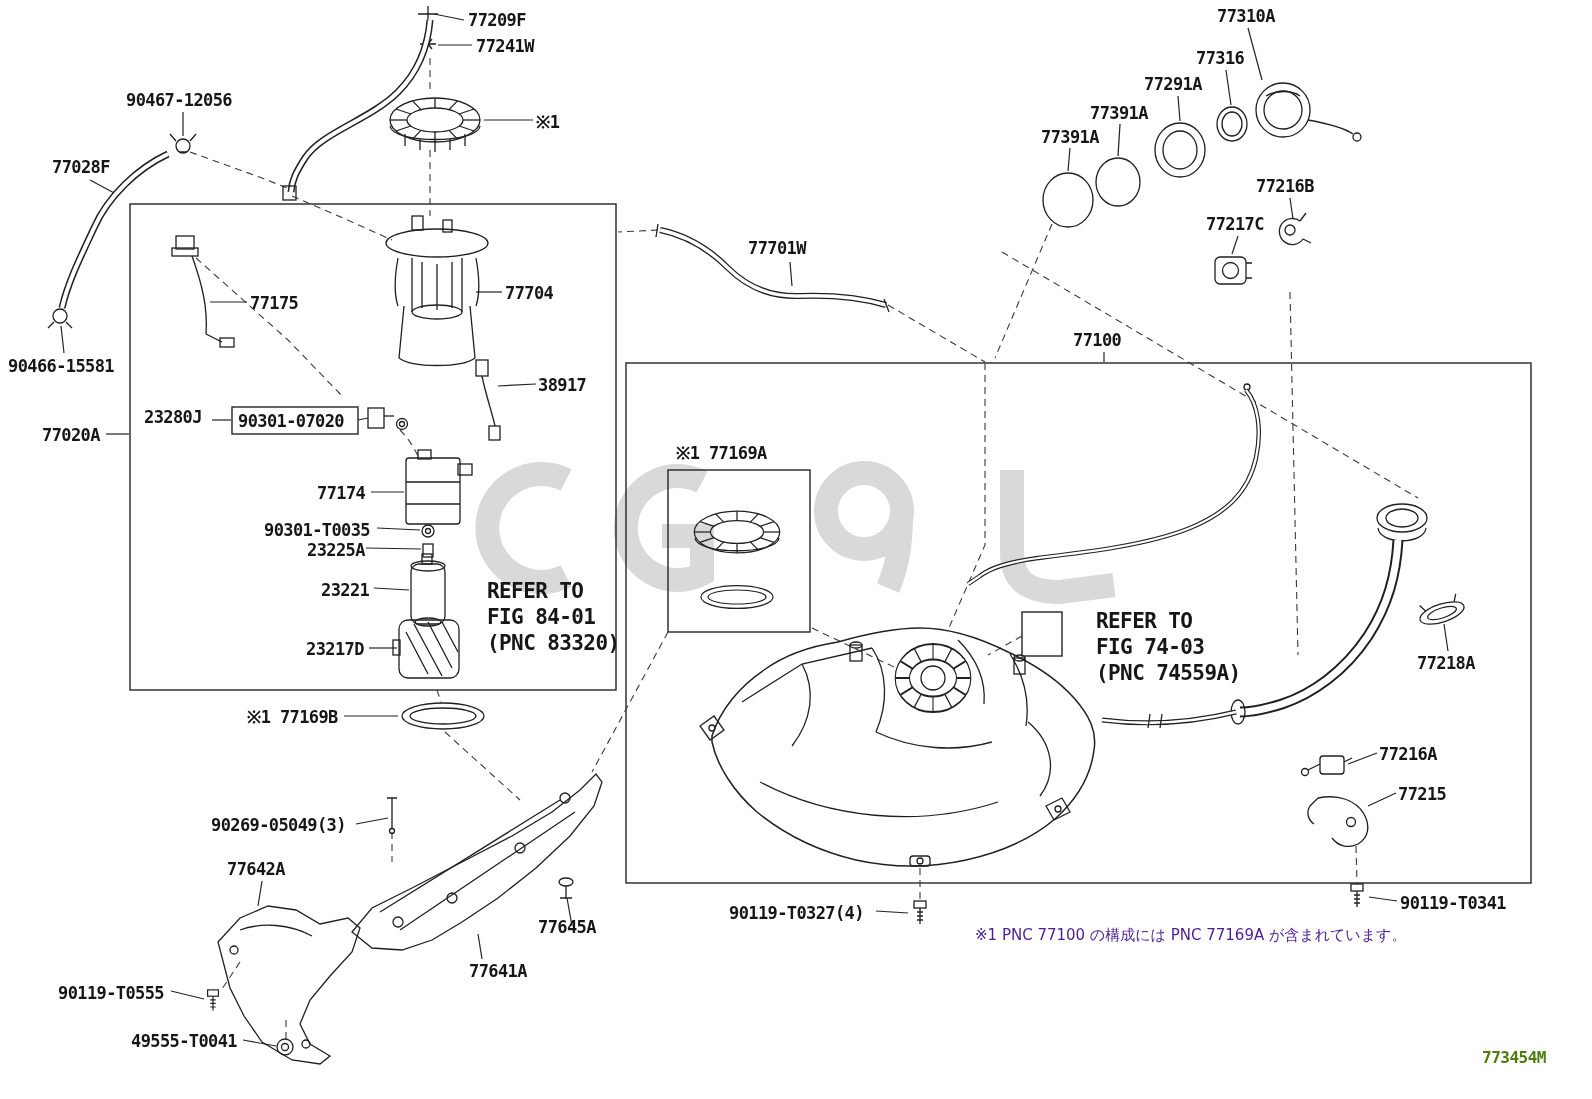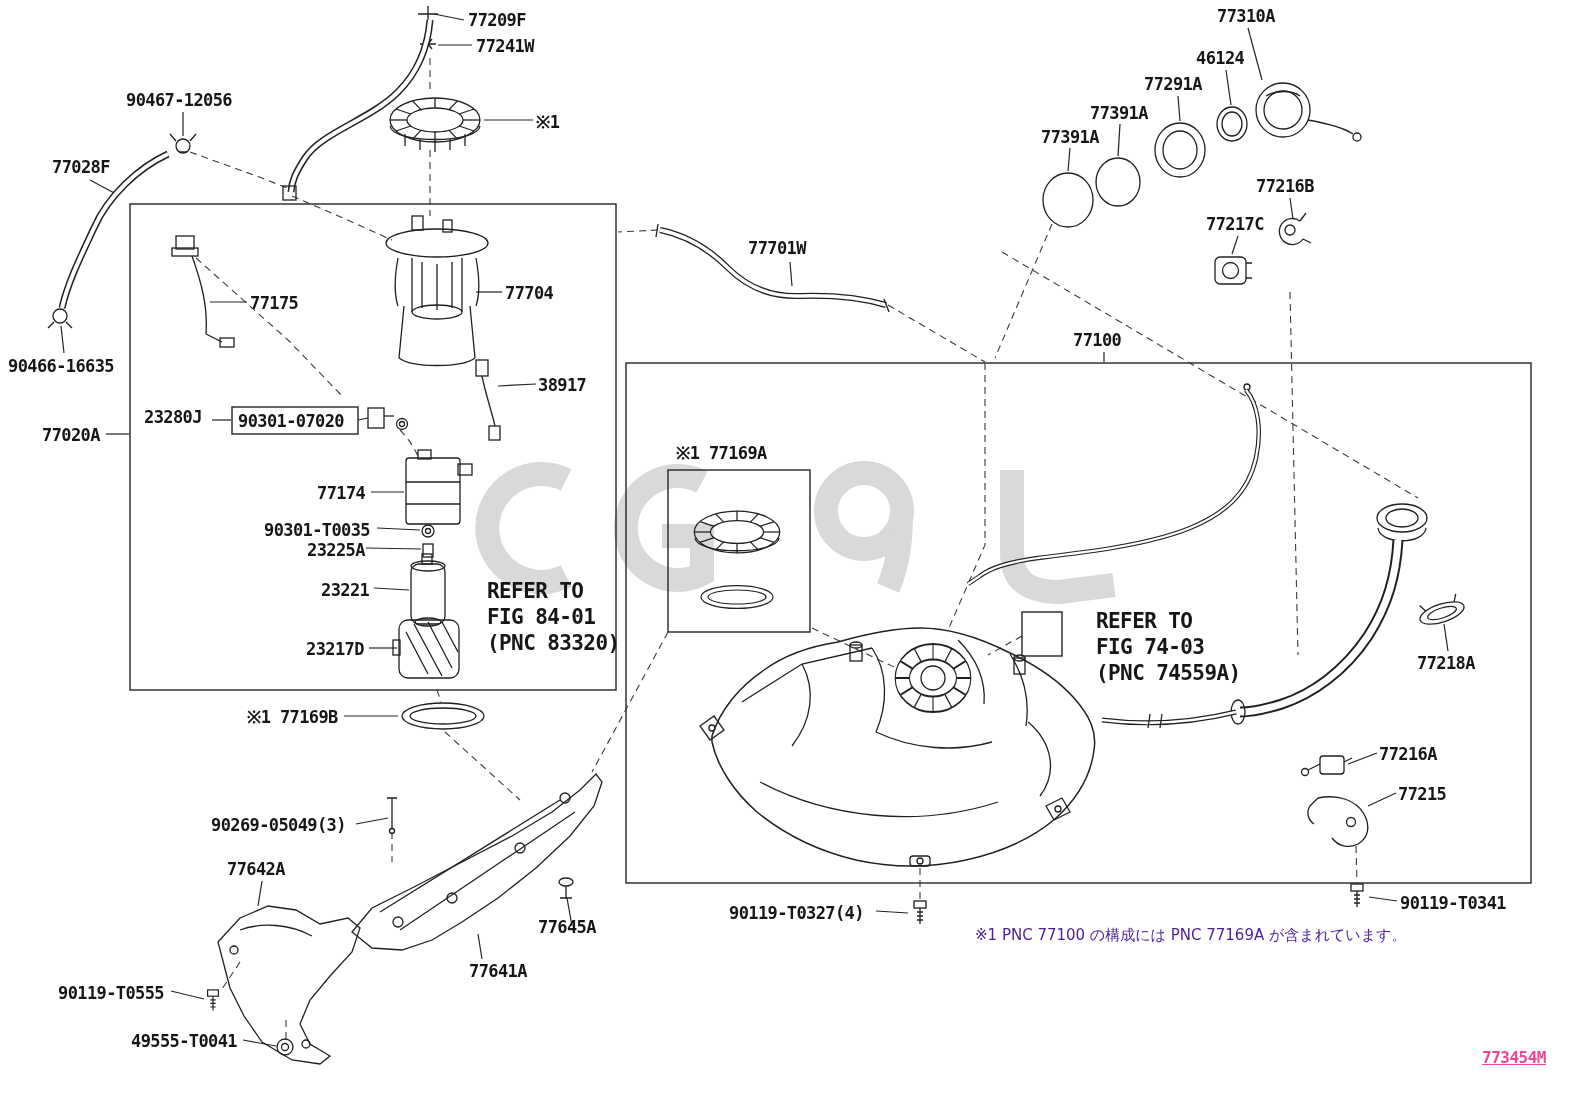--- a/index.html
+++ b/index.html
@@ -5,21 +5,21 @@
   html,body{margin:0;padding:0;background:#ffffff;}
   .stage{position:relative;width:1592px;height:1099px;background:#fff;overflow:hidden;
          font-family:"DejaVu Sans Mono","Liberation Mono",monospace;}
   svg.art{position:absolute;left:0;top:0;}
   .lbl{position:absolute;font-weight:bold;font-size:17px;color:#161616;
        letter-spacing:-0.6px;white-space:nowrap;line-height:20px;}
   .refer{position:absolute;font-weight:bold;font-size:21px;color:#161616;
          letter-spacing:-0.6px;white-space:nowrap;line-height:26px;}
   .note{position:absolute;font-family:"DejaVu Sans","Liberation Sans",sans-serif;
         font-size:15px;color:#4c1d95;white-space:nowrap;line-height:27px;}
-  .docnum{position:absolute;font-weight:bold;font-size:16px;color:#ec4899;letter-spacing:-0.5px;text-decoration:underline;}
+  .docnum{position:absolute;font-weight:bold;font-size:16px;color:#4d7c0f;letter-spacing:-0.5px;}
 </style>
 </head>
 <body>
 
 <div class="stage">
 
 <svg class="art" width="1592" height="1099" viewBox="0 0 1592 1099">
   <defs>
     <g id="strainer" stroke="#202020" fill="none" stroke-width="1.3">
       <ellipse rx="45" ry="22"></ellipse>
@@ -352,37 +352,37 @@
       <circle cx="234" cy="950" r="4"></circle>
           <circle cx="306" cy="1044" r="4"></circle>
     </g>
   </g>
 </svg>
 
 <div class="lbl" style="left:468px;top:10px">77209F</div>
 <div class="lbl" style="left:476px;top:36px">77241W</div>
 <div class="lbl" style="left:126px;top:90px">90467-12056</div>
 <div class="lbl" style="left:52px;top:157px">77028F</div>
-<div class="lbl" style="left:8px;top:356px">90466-16635</div>
+<div class="lbl" style="left:8px;top:356px">90466-15581</div>
 <div class="lbl" style="left:42px;top:425px">77020A</div>
 <div class="lbl" style="left:536px;top:112px">※1</div>
 <div class="lbl" style="left:250px;top:293px">77175</div>
 <div class="lbl" style="left:505px;top:283px">77704</div>
 <div class="lbl" style="left:538px;top:375px">38917</div>
 <div class="lbl" style="left:144px;top:407px">23280J</div>
 <div class="lbl" style="left:238px;top:411px">90301-07020</div>
 <div class="lbl" style="left:317px;top:483px">77174</div>
 <div class="lbl" style="left:264px;top:520px">90301-T0035</div>
 <div class="lbl" style="left:307px;top:540px">23225A</div>
 <div class="lbl" style="left:321px;top:580px">23221</div>
 <div class="lbl" style="left:306px;top:639px">23217D</div>
 <div class="lbl" style="left:247px;top:707px">※1 77169B</div>
 <div class="lbl" style="left:748px;top:238px">77701W</div>
 <div class="lbl" style="left:1217px;top:6px">77310A</div>
-<div class="lbl" style="left:1196px;top:48px">46124</div>
+<div class="lbl" style="left:1196px;top:48px">77316</div>
 <div class="lbl" style="left:1144px;top:74px">77291A</div>
 <div class="lbl" style="left:1090px;top:103px">77391A</div>
 <div class="lbl" style="left:1041px;top:127px">77391A</div>
 <div class="lbl" style="left:1256px;top:176px">77216B</div>
 <div class="lbl" style="left:1206px;top:214px">77217C</div>
 <div class="lbl" style="left:1073px;top:330px">77100</div>
 <div class="lbl" style="left:676px;top:443px">※1 77169A</div>
 <div class="lbl" style="left:1417px;top:653px">77218A</div>
 <div class="lbl" style="left:1379px;top:744px">77216A</div>
 <div class="lbl" style="left:1398px;top:784px">77215</div>

